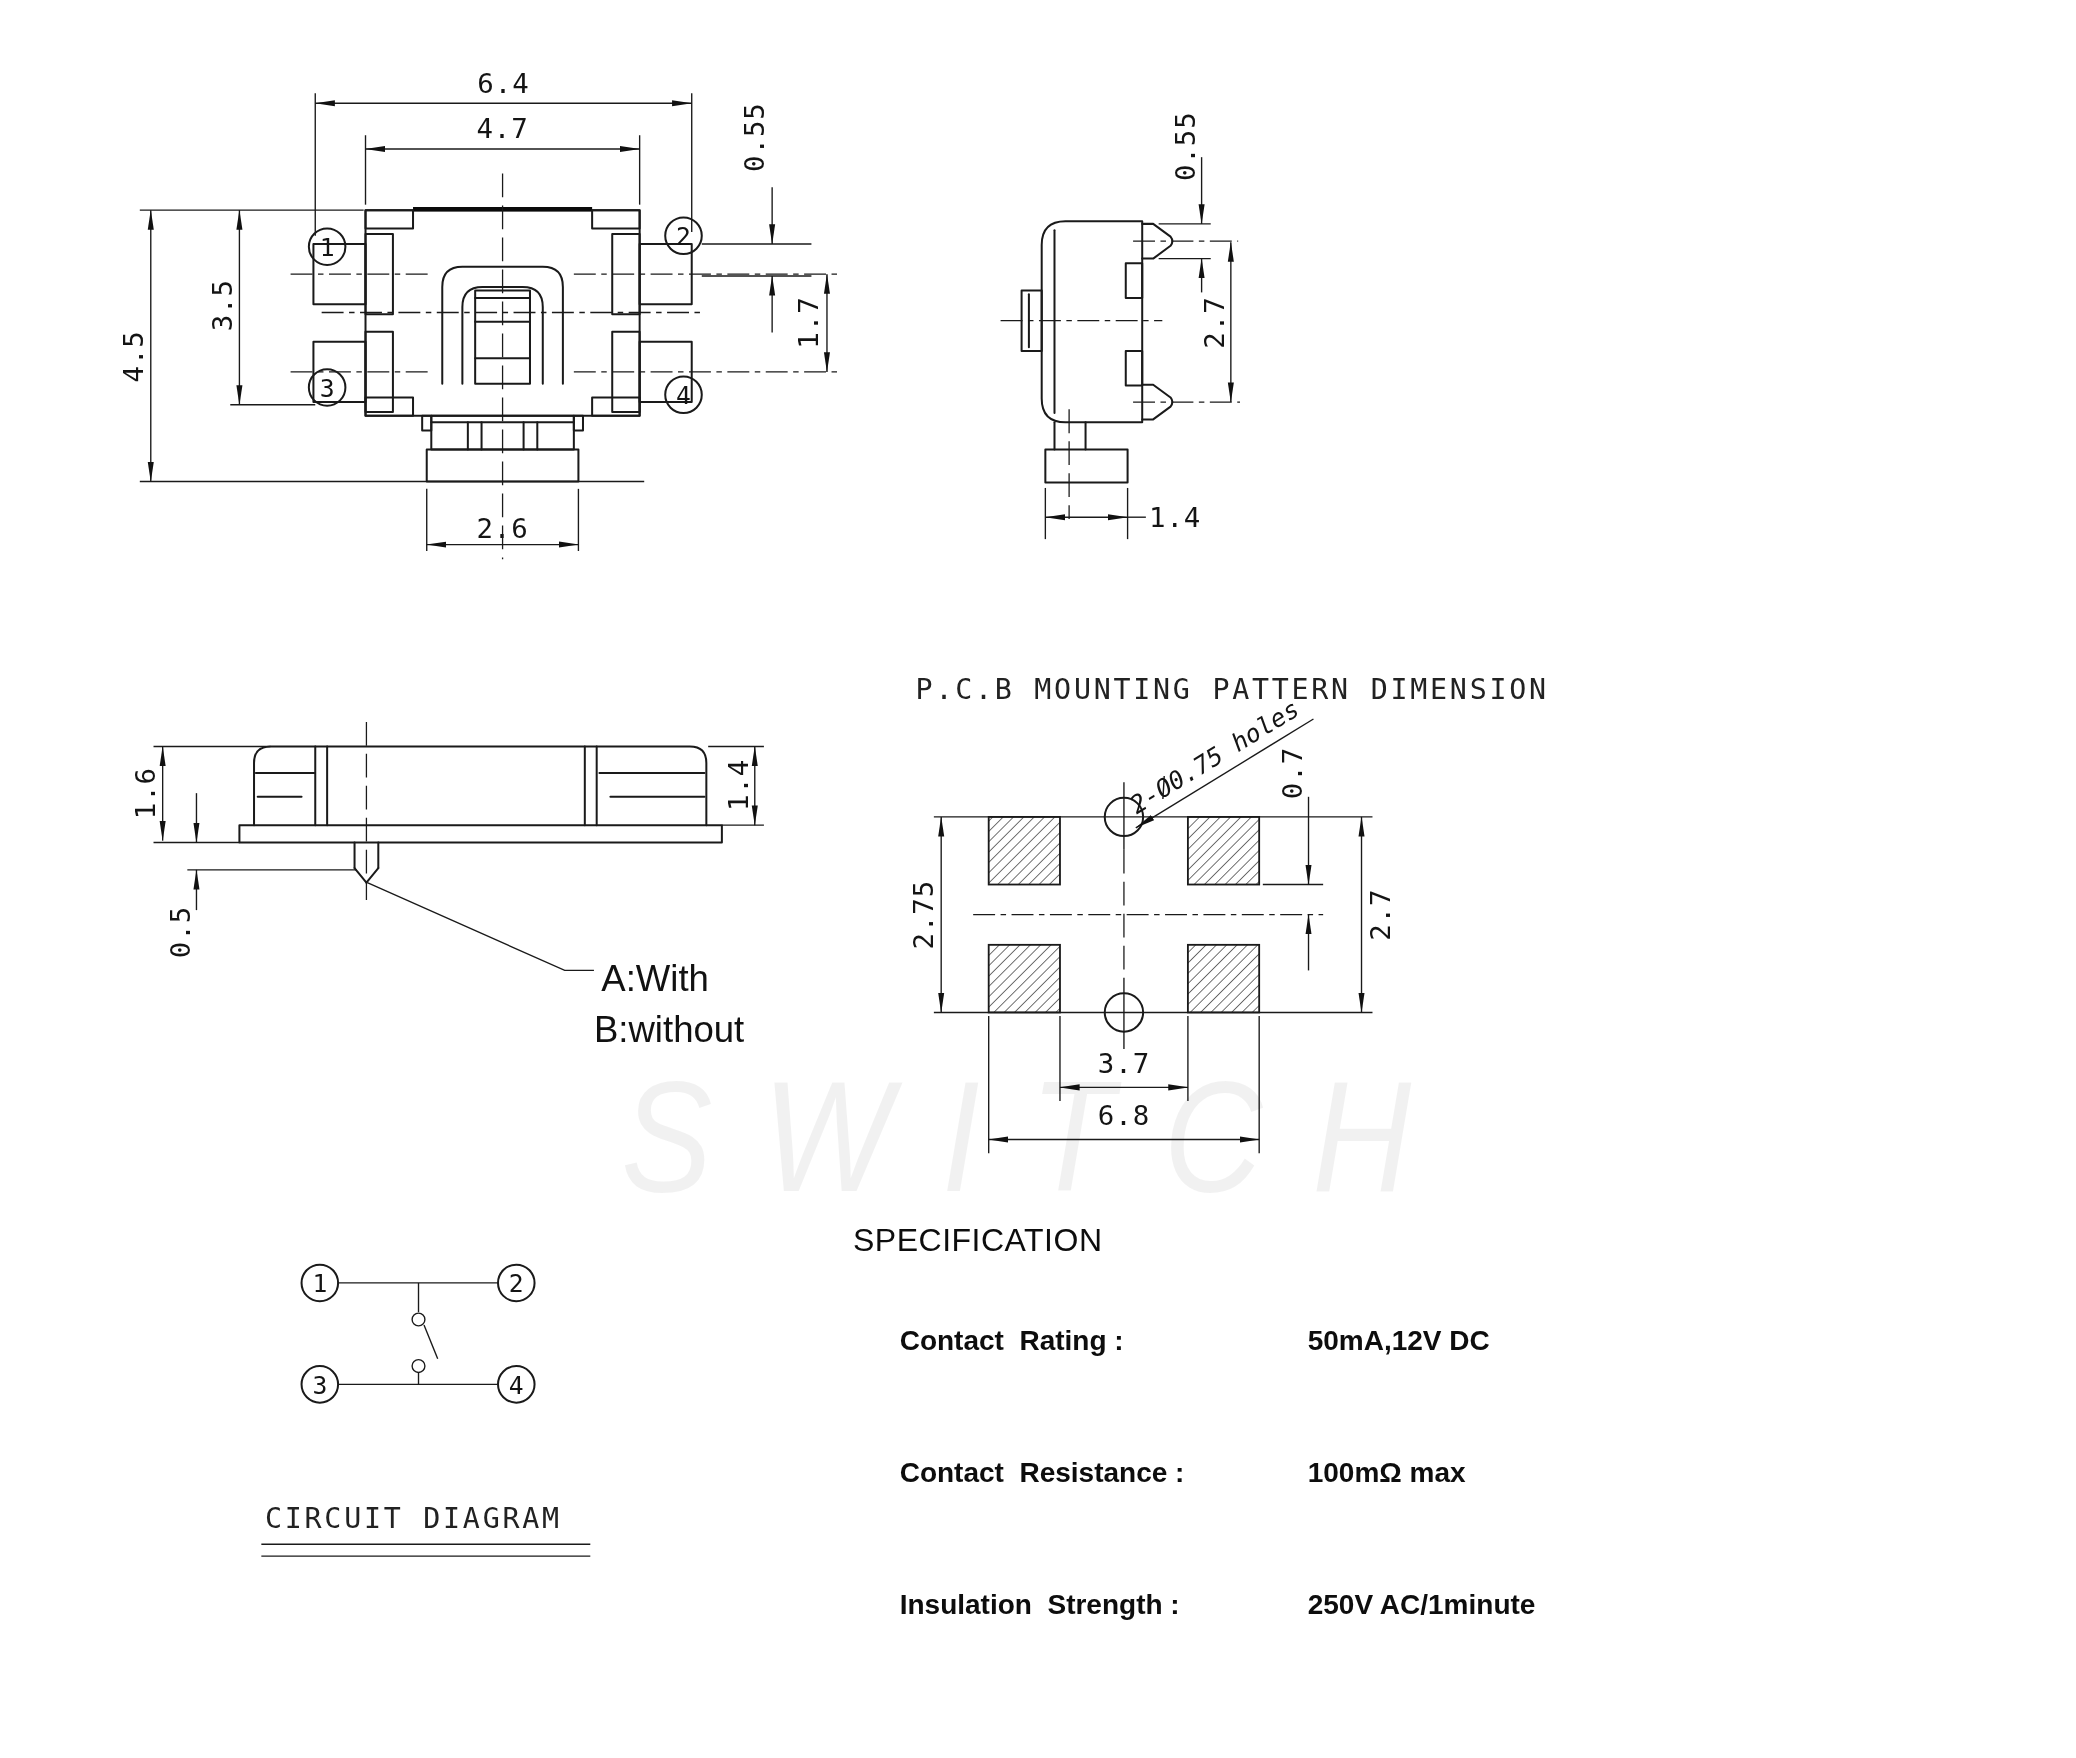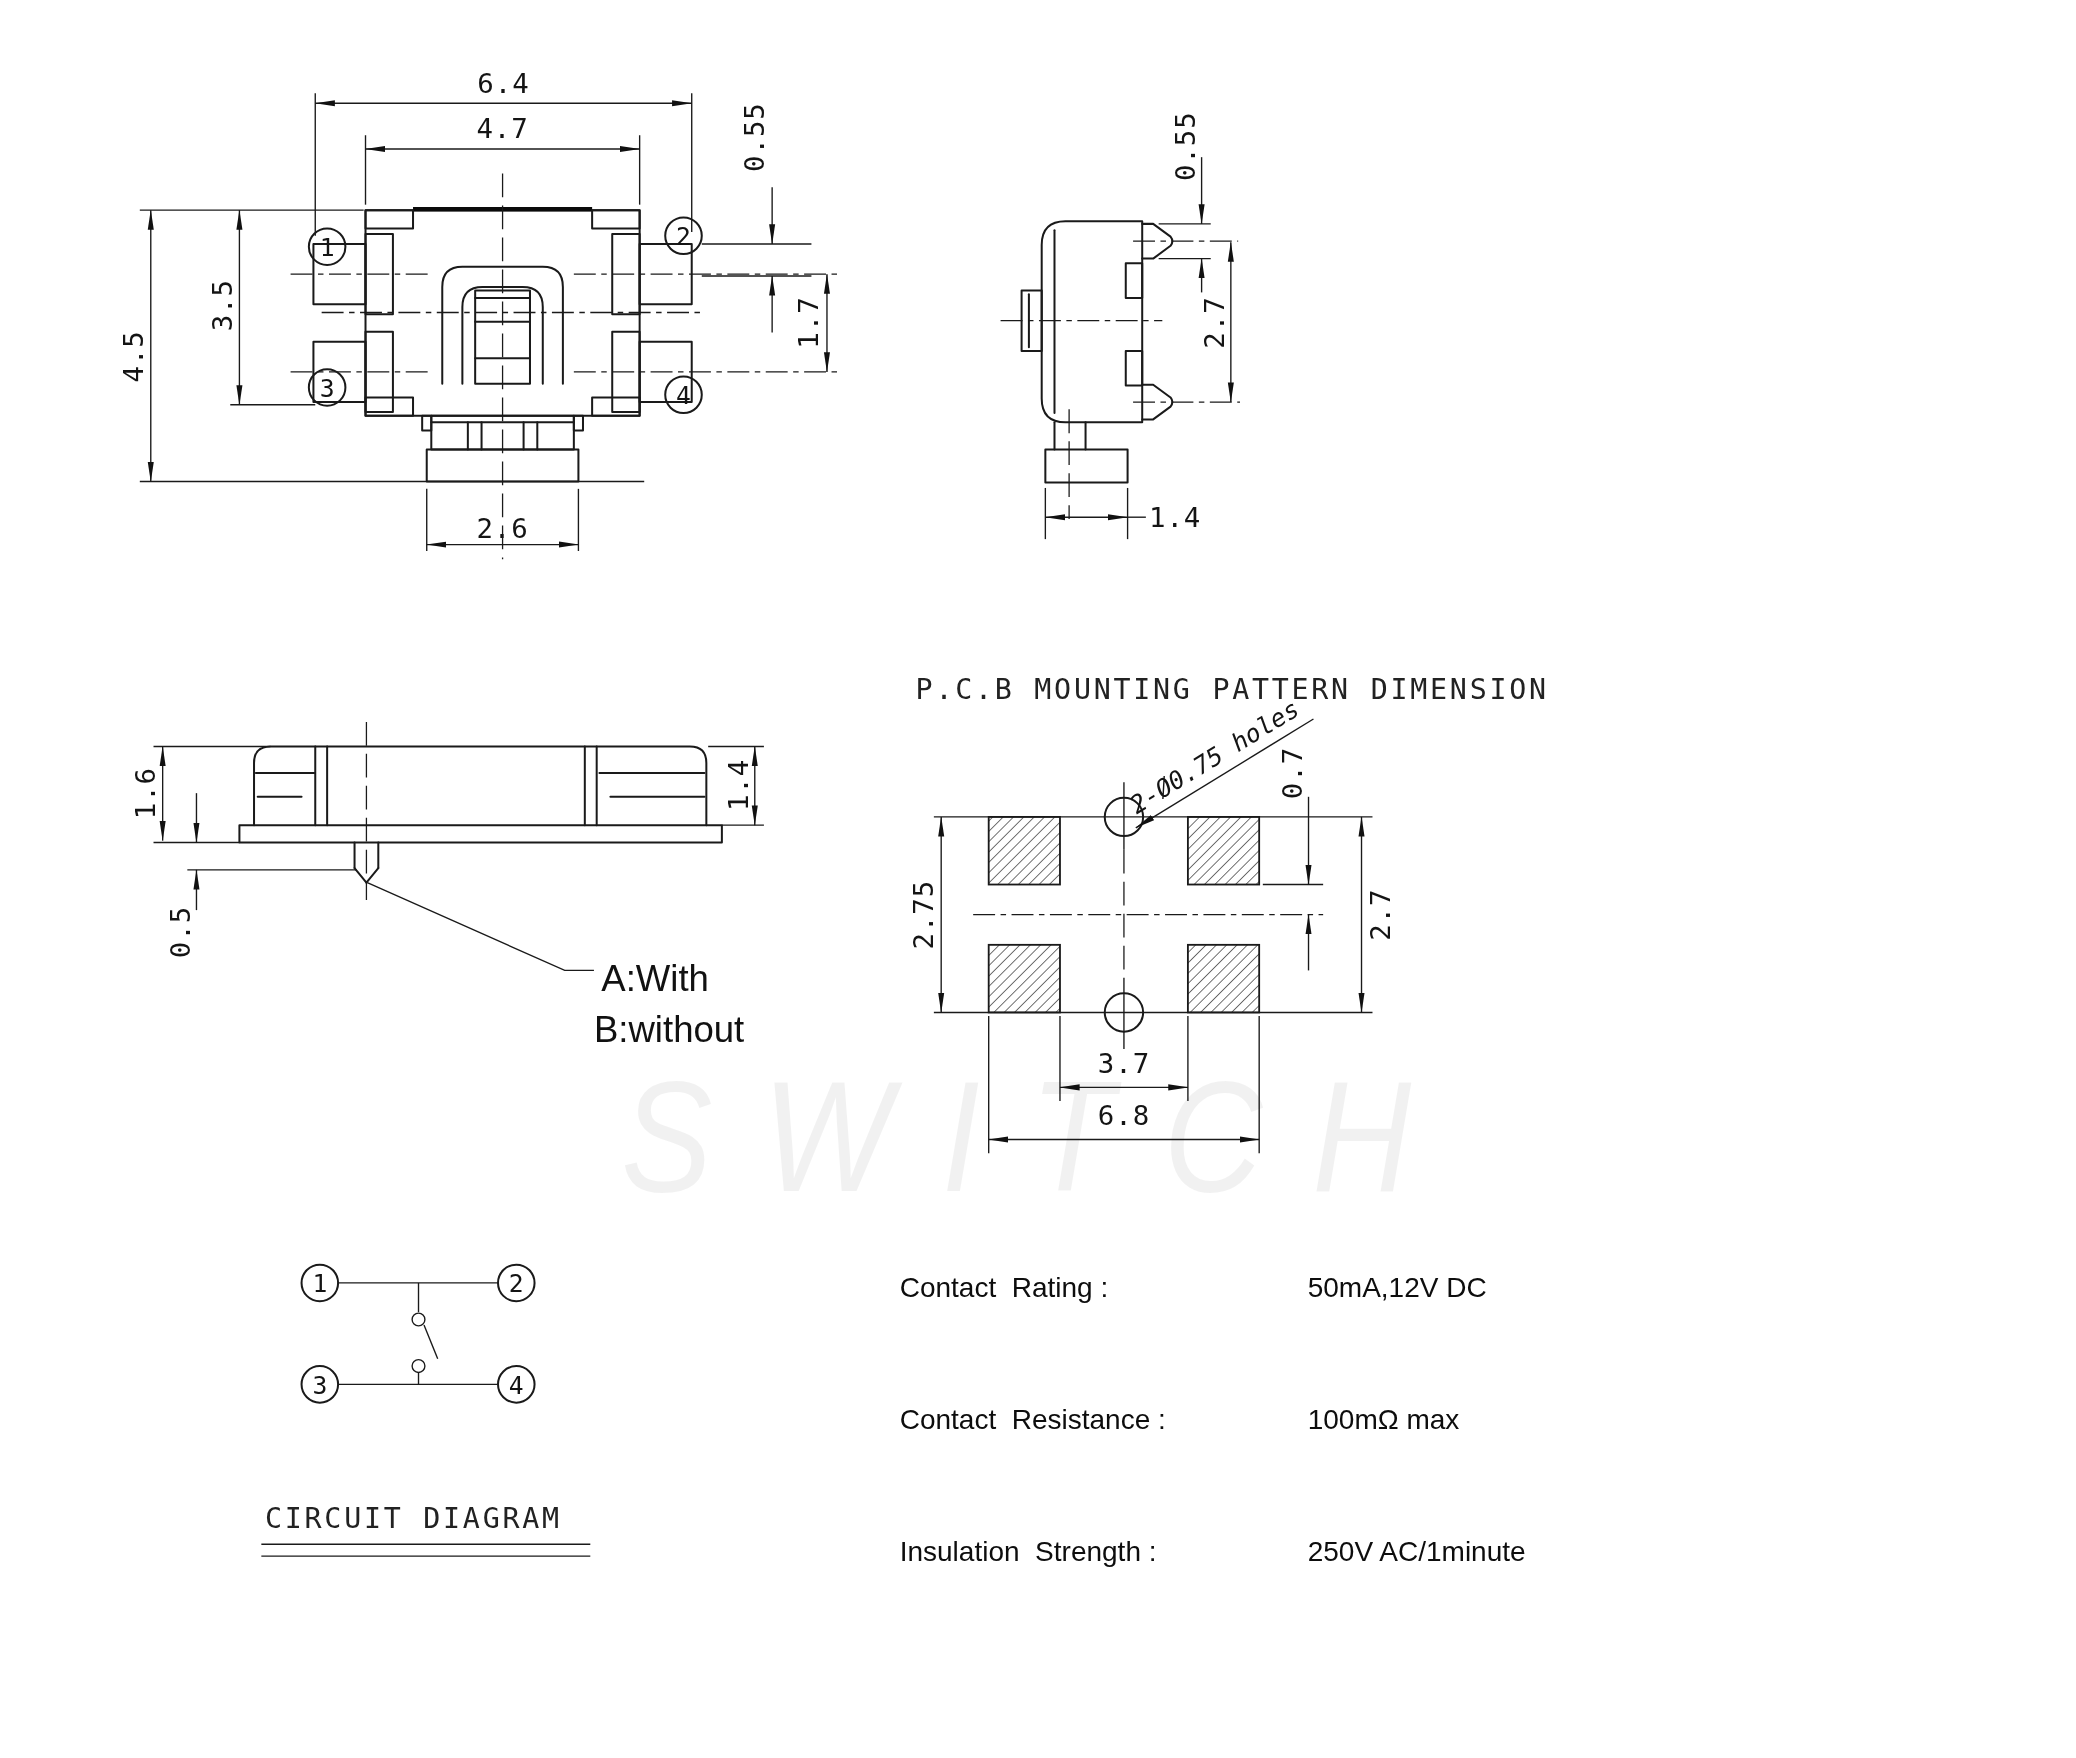--- a/index.html
+++ b/index.html
@@ -26,21 +26,21 @@
   .pin {font-family:"DejaVu Sans Mono",monospace;font-size:27px;fill:#141414;
         text-anchor:middle;dominant-baseline:central;}
   .note{font-family:"Liberation Sans",sans-serif;font-size:40px;fill:#111;
         dominant-baseline:auto;}
   .lead{font-family:"DejaVu Sans Mono",monospace;font-size:27px;fill:#141414;
         font-style:italic;text-anchor:middle;}
 
   
   .spec{position:absolute;left:853px;top:1222px;color:#0d0d0d;}
   .spec-title{font-size:32px;letter-spacing:0.5px;margin:0 0 16.4px 0;}
-  .spec-row{font-size:28px;line-height:44px;white-space:pre;}
+  .spec-row{font-size:28px;line-height:44px;white-space:pre;font-weight:bold;}
   .spec-label{display:inline-block;width:408px;}
   .spec-value{display:inline-block;}
 
   
   .watermark{position:absolute;left:621px;top:1058px;width:1051px;
       font-size:137px;font-style:italic;letter-spacing:50px;
       color:#000;opacity:0.05;transform:scaleY(1.15);user-select:none;}
 </style>
 </head>
 <body>
@@ -281,20 +281,21 @@
       <line class="d" x1="464" y1="1450" x2="479" y2="1487"></line>
       <circle class="d" cx="458" cy="1495" r="7"></circle>
       <line class="d" x1="458" y1="1502" x2="458" y2="1515"></line>
       <text class="tt" x="290" y="1662">CIRCUIT DIAGRAM</text>
       <line class="d" x1="286" y1="1690" x2="646" y2="1690"></line>
       <line class="d" x1="286" y1="1703" x2="646" y2="1703"></line>
     </g>
   </svg>
 
   <div class="spec">
+    <div class="spec-title">SPECIFICATION</div>
     <div class="spec-row">
       <span class="spec-label">Contact  Rating :</span><span class="spec-value">50mA,12V DC</span>
     </div>
     <div class="spec-row">
       <span class="spec-label">Contact  Resistance :</span><span class="spec-value">100mΩ max</span>
     </div>
     <div class="spec-row">
       <span class="spec-label">Insulation  Strength :</span><span class="spec-value">250V AC/1minute</span>
     </div>
 

